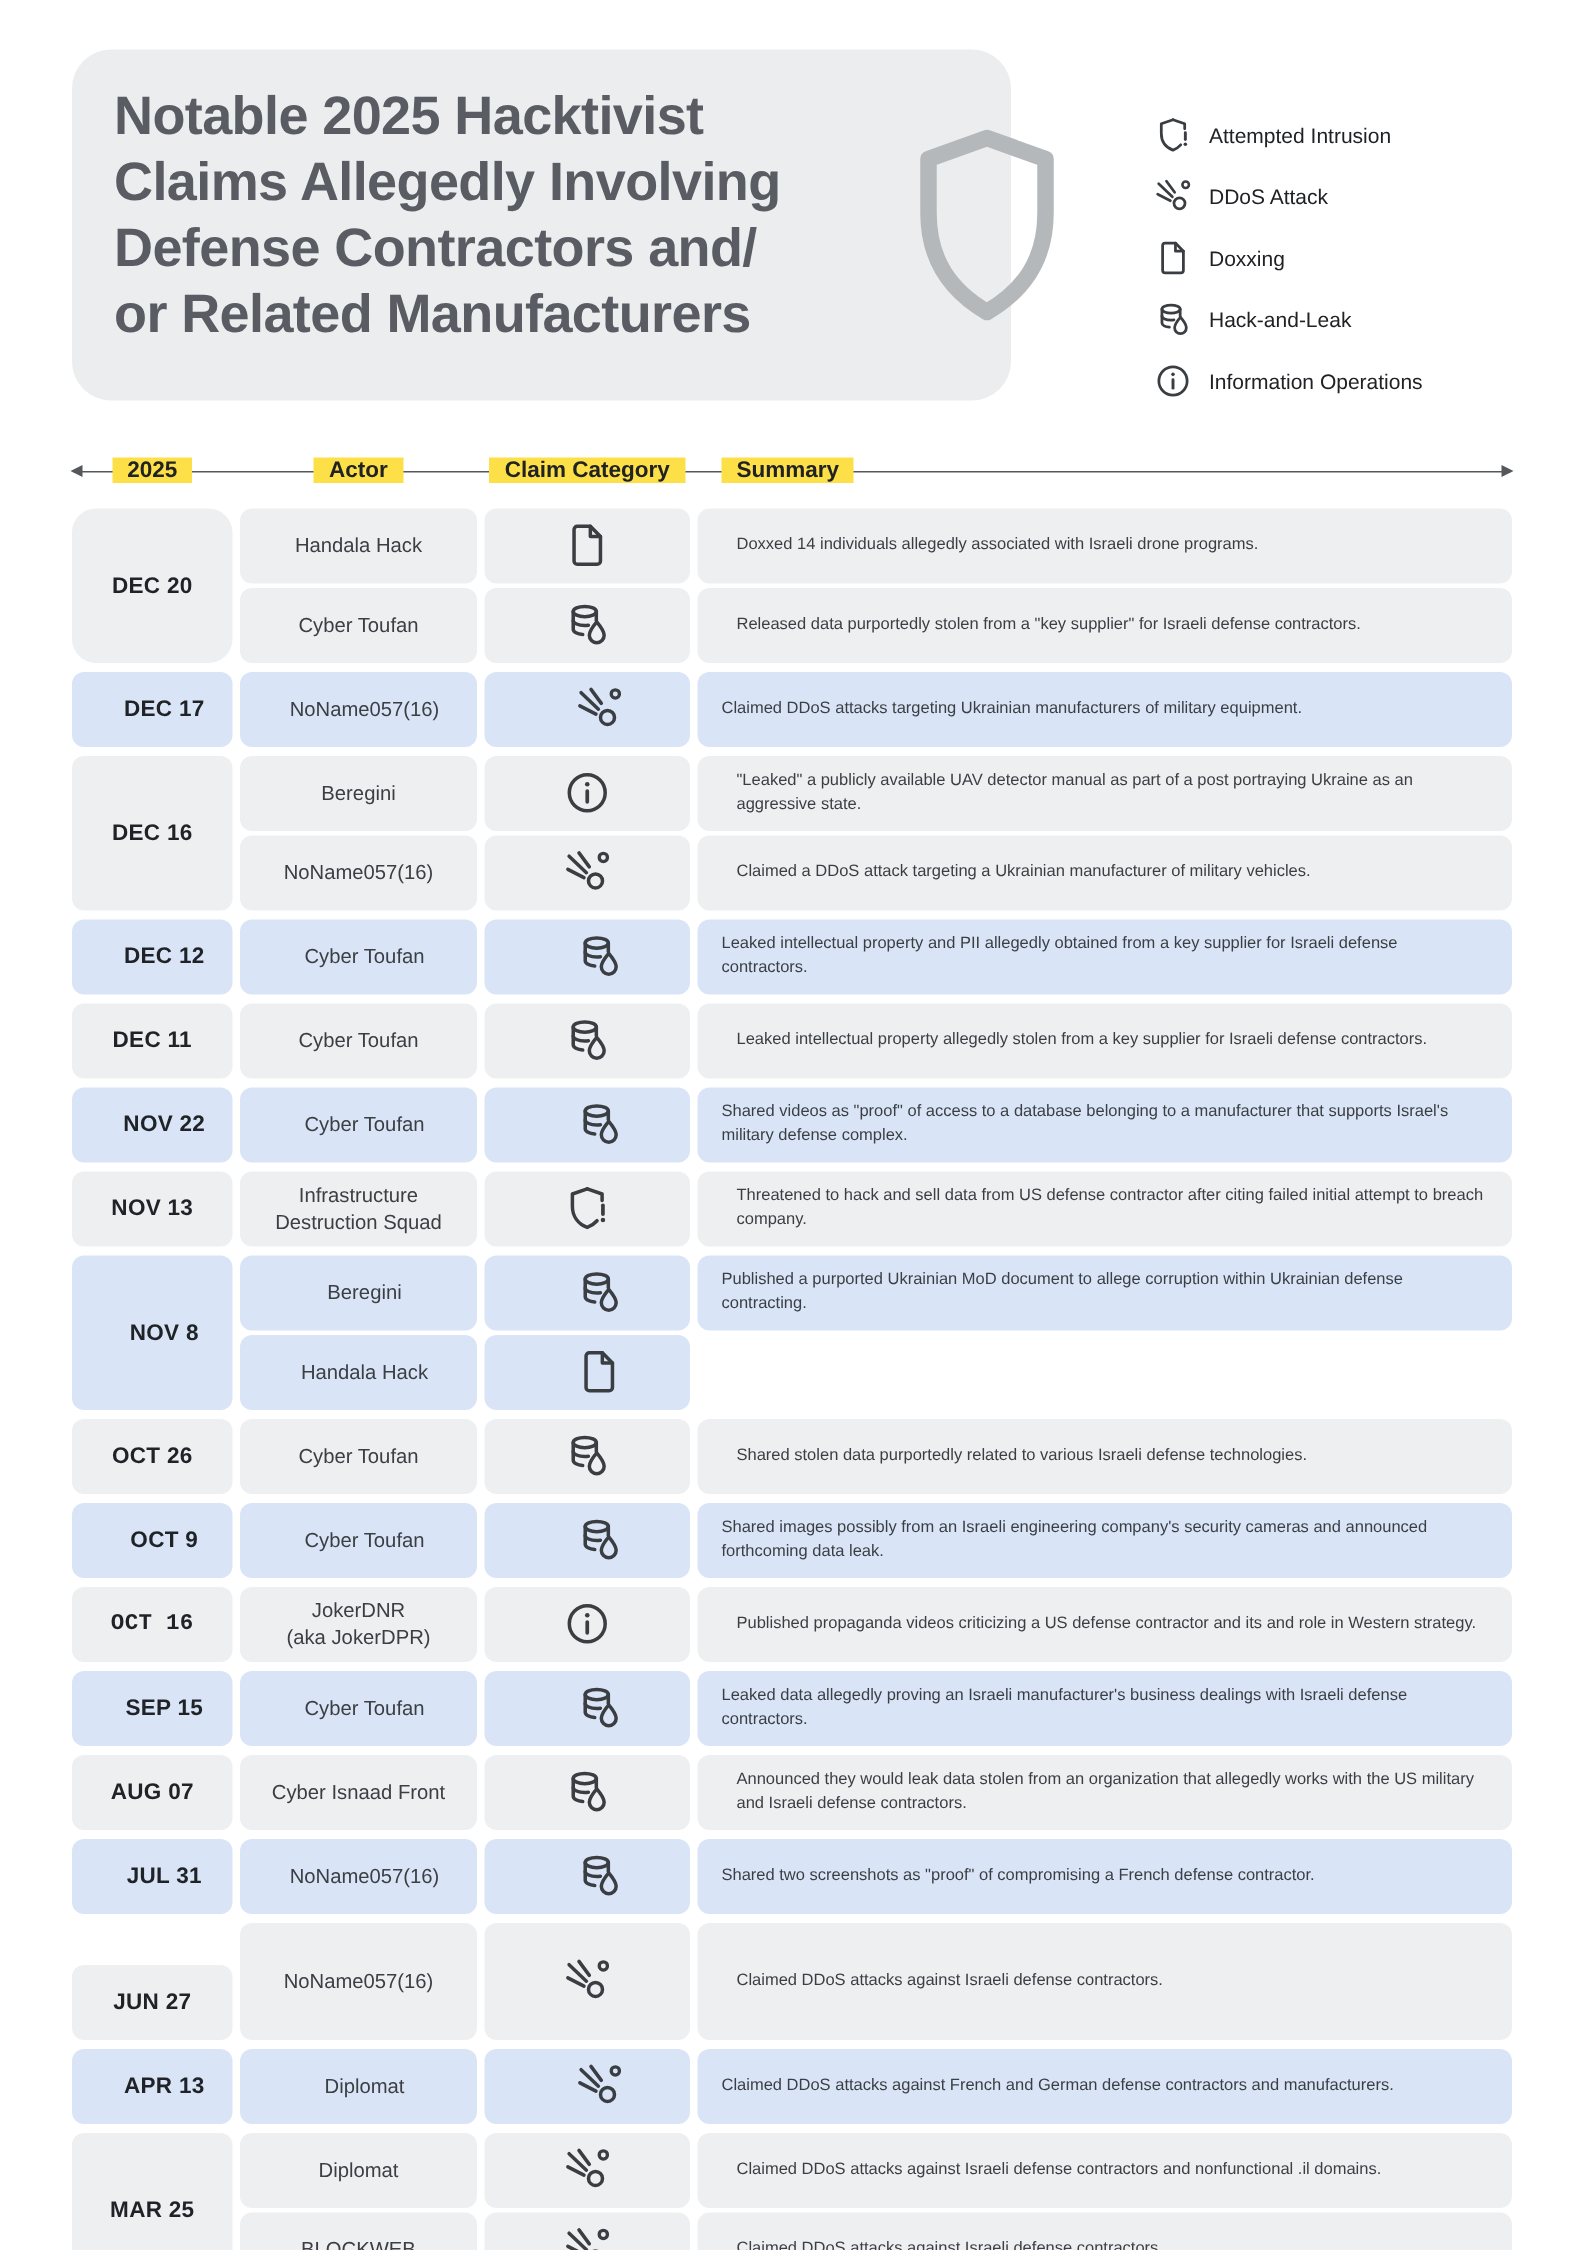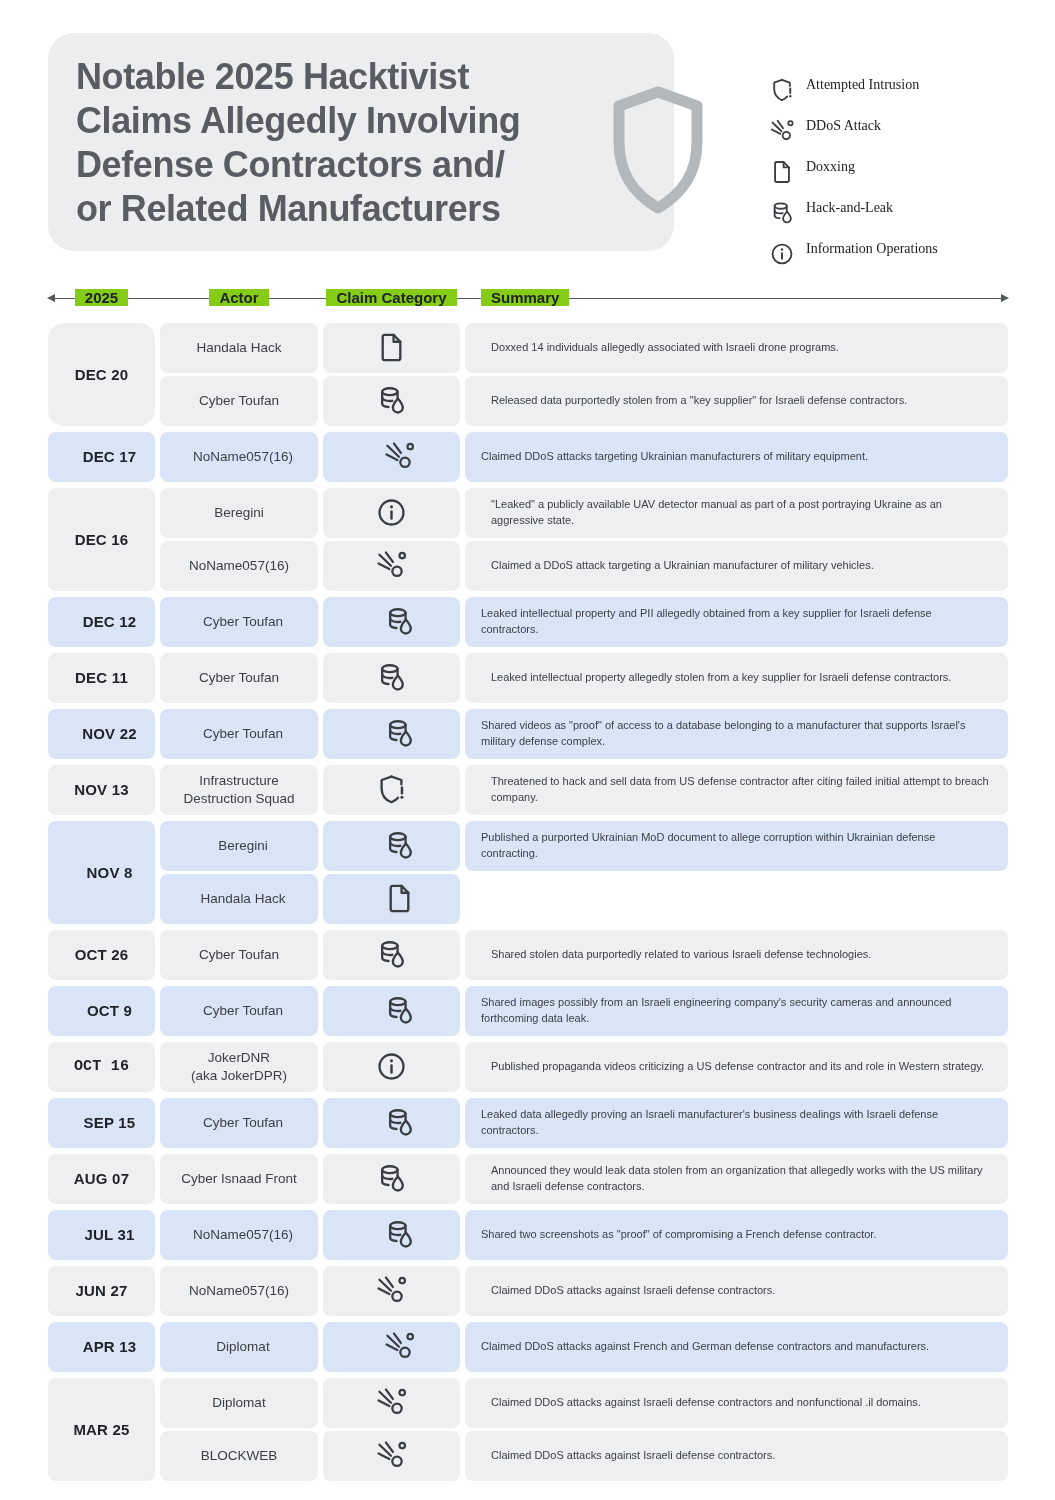--- a/index.html
+++ b/index.html
@@ -9,45 +9,45 @@
     width:1055px; min-height:1500px; margin:0;
     font-family:"Liberation Sans","DejaVu Sans",sans-serif;
     color:#3b3f44; position:relative;
   }
   .page { position:relative; padding:0 47px 14px 48px; }
 
   
   .title-box {
     position:relative; margin-top:33px; width:626px; min-height:201px;
     background:var(--title-box,#ebedee); border-radius:26px;
-    padding:22px 30px 20px 28px;
+    padding:22px 30px 36px 28px;
   }
   .page-title {
     font-size:36px; font-weight:700; color:#595d63;
     line-height:1.22; letter-spacing:-0.4px; white-space:pre-line;
   }
   .shield-wrap { position:absolute; right:-30px; top:52px; width:92px; height:130px; }
   .shield-wrap svg { width:100%; height:100%; display:block; }
 
   .legend { position:absolute; top:44px; right:50px; width:236px; }
-  .legend-item { display:flex; gap:11px; margin-bottom:15px;font-family:Liberation Serif, serif; }
+  .legend-item { display:flex; align-items:center; gap:11px; margin-bottom:15px; }
   .legend-ico { width:26px; height:26px; flex:0 0 26px; }
   .legend-ico svg { width:26px; height:26px; display:block; }
   .legend-label { font-size:14px; color:#202225; }
 
   
   .thead { position:relative; margin:36px 0 14px; height:22px; }
   .rule { position:absolute; left:1px; right:1px; top:50%; border-top:1.5px solid #54575b; }
   .arr { position:absolute; top:50%; transform:translateY(-50%); width:0; height:0;
          border-top:4.5px solid transparent; border-bottom:4.5px solid transparent; }
   .arr-l { left:-1px; border-right:8px solid #54575b; }
   .arr-r { right:-1px; border-left:8px solid #54575b; }
   .thead-grid { position:relative; display:grid; grid-template-columns:107px 158px 137px 1fr;
                 column-gap:5px; height:100%; align-items:center; }
-  .th { background:#84cc16; font-weight:700; font-size:15px; color:#202225;
+  .th { background:#fde047; font-weight:700; font-size:15px; color:#202225;
         justify-self:center; padding:0 10px; white-space:nowrap; }
   .th-summary { justify-self:start; margin-left:16px; }
 
   
   .group { display:grid; grid-template-columns:107px 158px 137px 1fr;
            column-gap:5px; row-gap:3px; margin-bottom:6px; }
   .cell { border-radius:8px; display:flex; align-items:center; min-height:50px; }
   .tone-gray .cell { background:var(--row-gray,#edeff1); }
   .tone-blue .cell { background:var(--row-blue,#d9e5f7);padding-left:16px; }
   .date-cell { justify-content:center; font-weight:700; font-size:15px;
@@ -323,21 +323,21 @@
         <div class="cell date-cell" style="grid-row: 1 / span 1;">JUL 31</div>
         <div class="cell actor-cell">NoName057(16)</div>
         <div class="cell icon-cell">
           <svg class="glyph cat-glyph" viewBox="0 0 24 24">
             <use href="#sym-hack-and-leak"></use>
           </svg>
         </div>
         <div class="cell summary-cell">Shared two screenshots as "proof" of compromising a French defense contractor.</div>
       </div>
       <div class="group tone-gray">
-        <div class="cell date-cell" style="grid-row: 1 / span 1;">JUN 27</div>
+        <div class="cell date-cell" style="grid-row: 1 / span 1; margin-top: 28px;">JUN 27</div>
         <div class="cell actor-cell">NoName057(16)</div>
         <div class="cell icon-cell">
           <svg class="glyph cat-glyph" viewBox="0 0 24 24">
             <use href="#sym-ddos-attack"></use>
           </svg>
         </div>
         <div class="cell summary-cell">Claimed DDoS attacks against Israeli defense contractors.</div>
       </div>
       <div class="group tone-blue">
         <div class="cell date-cell" style="grid-row: 1 / span 1;">APR 13</div>

